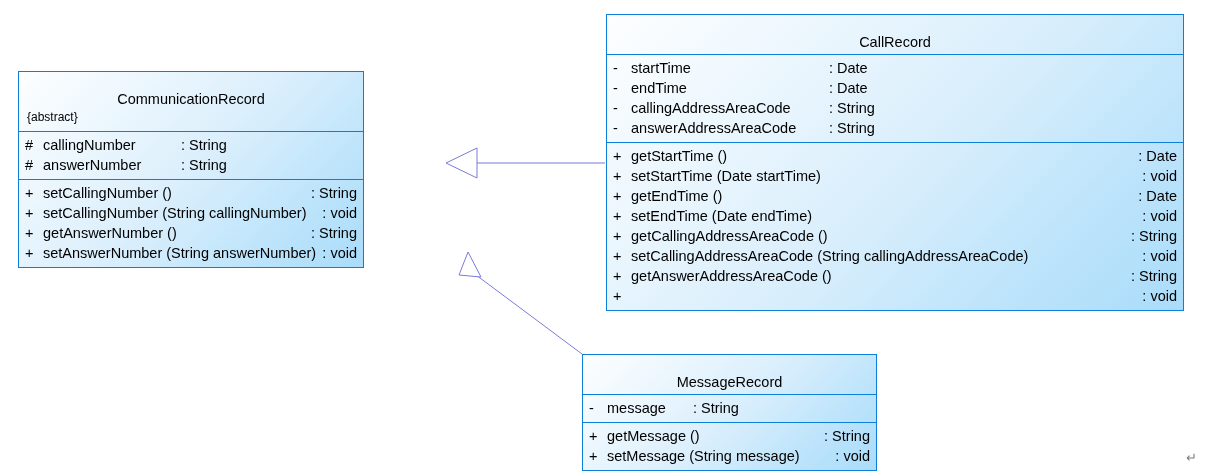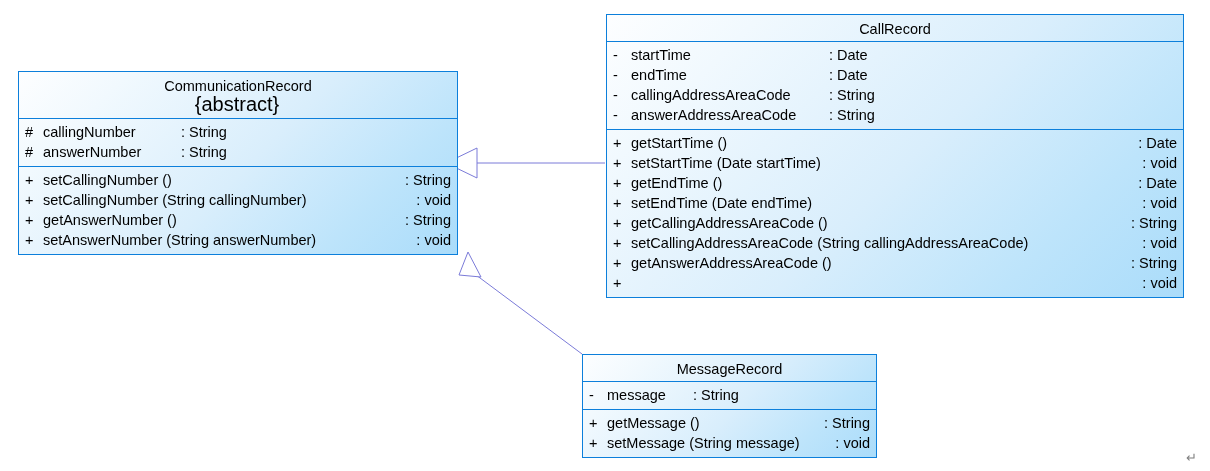--- a/index.html
+++ b/index.html
@@ -27,31 +27,31 @@
   .uml-section {
     position: relative;
     box-sizing: border-box;
   }
   .uml-section + .uml-section {
     border-top: 1px solid #0c7fdb;
   }
 
   
   .uml-title-wrap {
-    padding: 5px 8px 4px 8px;
+    padding: 18px 8px 4px 8px;
   }
   .uml-title {
     text-align: center;
     font-size: 14.5px;
     line-height: 18px;
     white-space: nowrap;
   }
   .uml-stereotype {
-    text-align: center;
-    font-size: 20px;
+    text-align: left;
+    font-size: 12px;
     line-height: 19px;
     white-space: nowrap;
     padding-right: 2px;
   }
 
   
   .uml-members {
     padding: 3px 6px 4px 6px;
   }
   .uml-row {
@@ -121,21 +121,21 @@
       <line class="gen-line" x1="605" y1="163" x2="477" y2="163"></line>
       <polygon class="gen-head" points="477,148 477,178 446,163"></polygon>
     </g>
 
     <g>
       <line class="gen-line" x1="582" y1="354" x2="472" y2="272"></line>
       <polygon class="gen-head" points="468,252 459,275 481,277"></polygon>
     </g>
   </svg>
 
-  <div class="uml-class" id="cls-communication" style="left:18px; top:71px; width:440px;">
+  <div class="uml-class" id="cls-communication" style="left:18px; top:71px; width:346px;">
 
     <div class="uml-section uml-title-wrap">
       <div class="uml-title">CommunicationRecord</div>
       <div class="uml-stereotype">{abstract}</div>
     </div>
 
     <div class="uml-section uml-members">
       <div class="uml-row col-attr-s">
         <span class="vis">#</span>
         <span class="mname">callingNumber</span>

